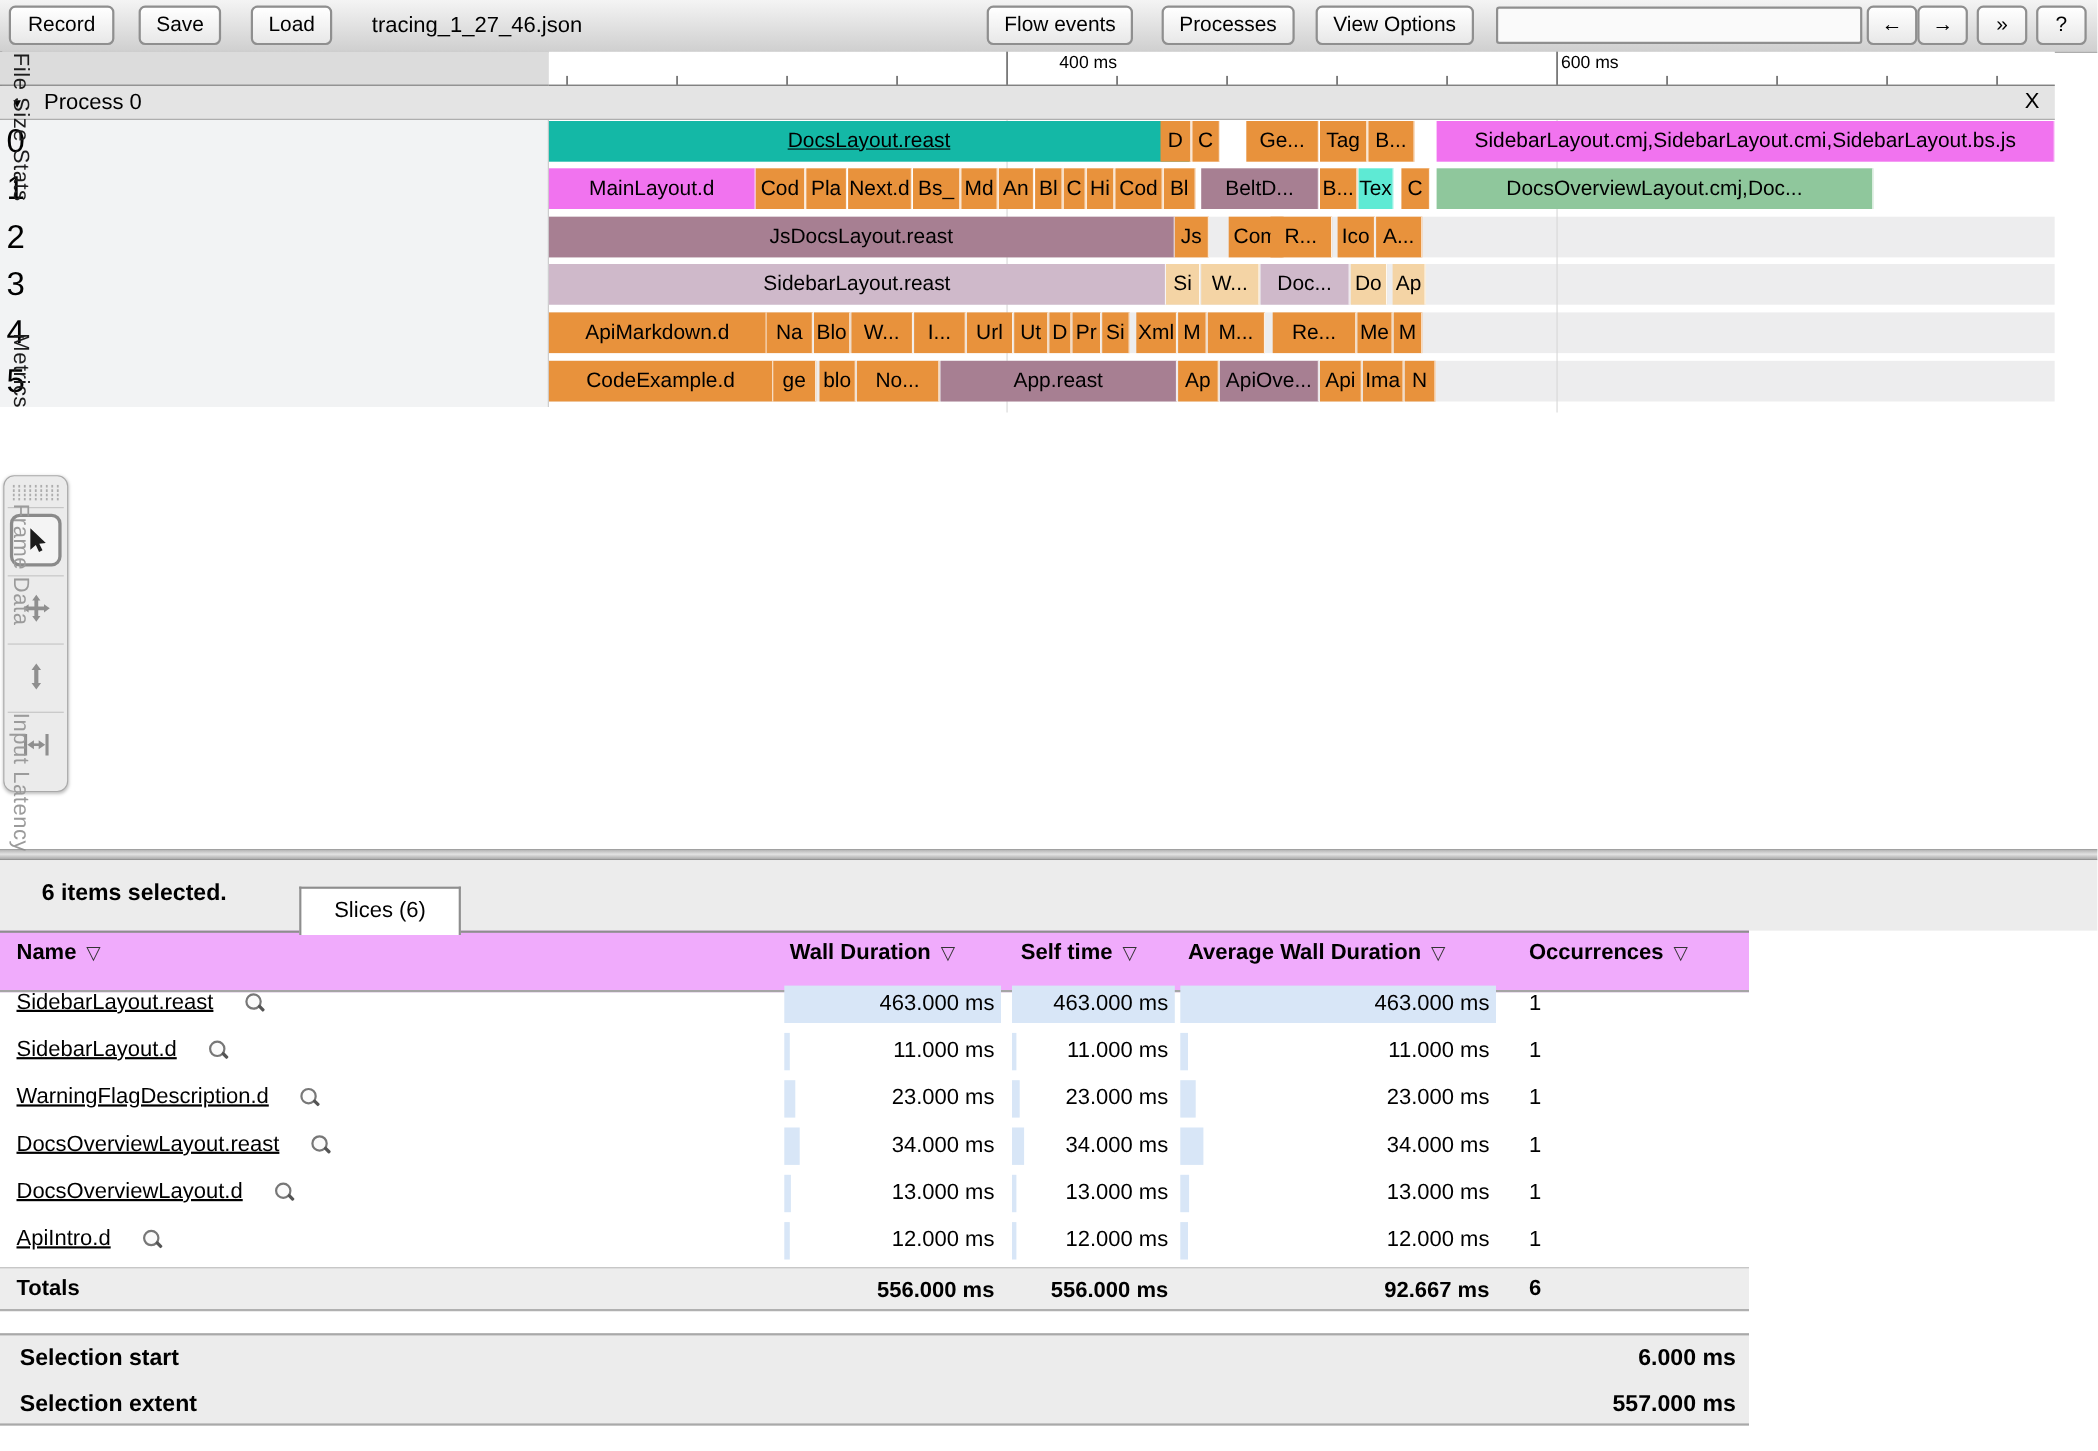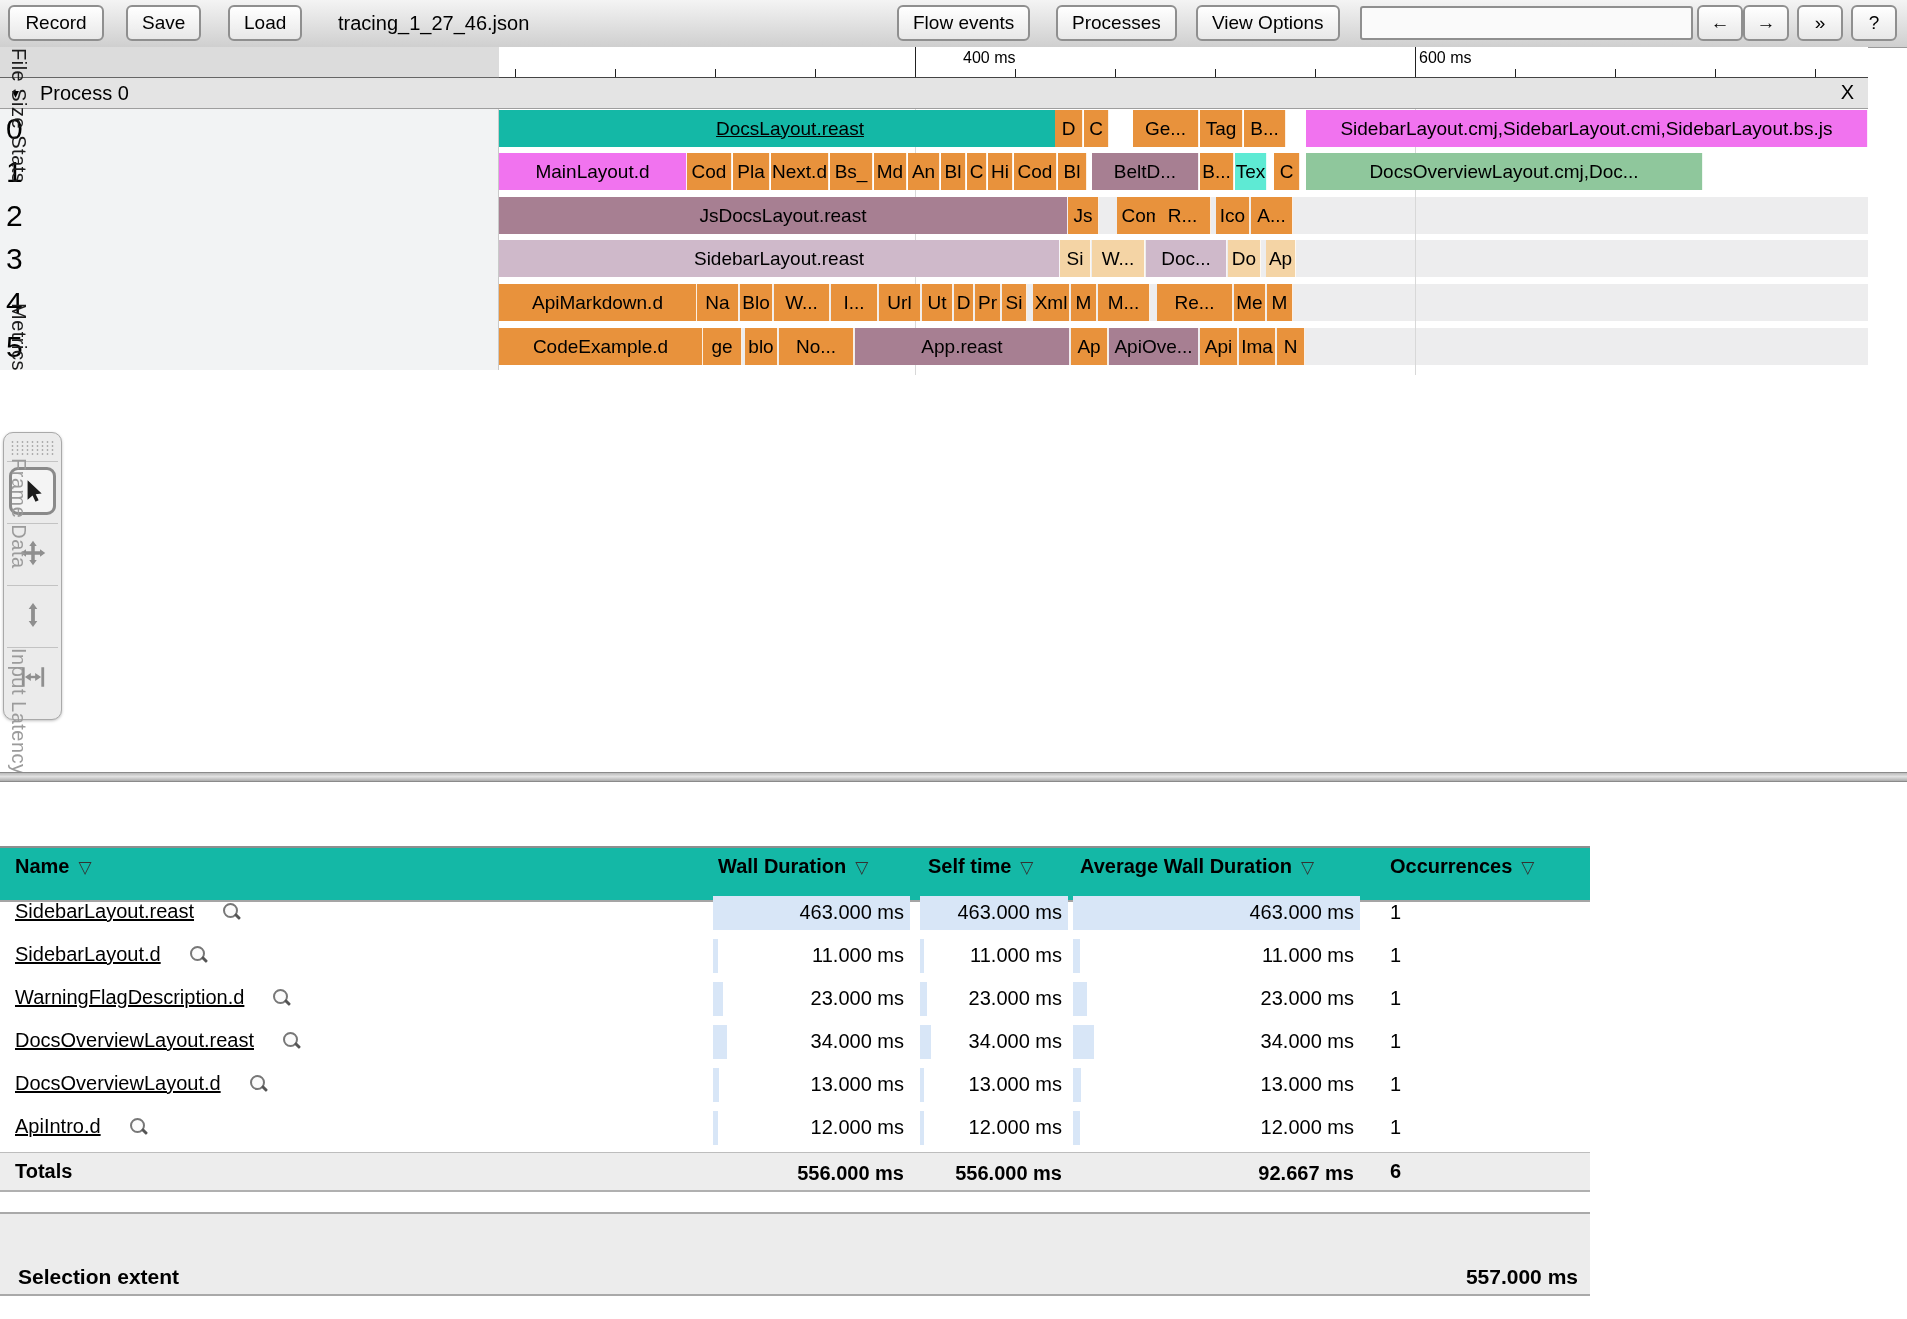--- a/index.html
+++ b/index.html
@@ -58,21 +58,21 @@
   .side-tab{position:absolute;left:7px;writing-mode:vertical-rl;font-size:20px;white-space:nowrap;letter-spacing:.5px;}
 
   
   #separator{left:0;top:772px;width:1907px;height:10px;
       background:linear-gradient(#b9b9b9,#e2e2e2 45%,#ababab);border-top:1px solid #8a8a8a;border-bottom:1px solid #8a8a8a;box-sizing:border-box;}
   #tabstrip{left:0;top:782px;width:1907px;height:64px;background:#ececec;}
   #items-selected{position:absolute;left:38px;top:18px;font-size:21px;font-weight:bold;}
   #slices-tab{position:absolute;left:272px;top:24px;width:147px;height:44px;background:#fff;
       border:2px solid #8e8e8e;border-bottom:none;box-sizing:border-box;text-align:center;
       font-size:20px;line-height:40px;z-index:3;}
-  #table-header{left:0;top:846px;width:1590px;height:56px;background:#14b8a6;
+  #table-header{left:0;top:846px;width:1590px;height:56px;background:#f0abfc;
       border-top:2px solid #8e8e8e;border-bottom:2px solid #a5a5a5;box-sizing:border-box;}
   .hcell{position:absolute;top:7px;font-size:20px;font-weight:bold;white-space:nowrap;}
   .sortglyph{font-weight:normal;font-size:17px;color:#333;margin-left:9px;}
   .trow{position:absolute;left:0;width:1590px;height:43px;}
   .name-wrap{position:absolute;left:15px;top:8px;display:flex;align-items:center;font-size:20px;}
   .name-link{text-decoration:underline;white-space:nowrap;}
   .mag{display:inline-block;position:relative;width:22px;height:22px;margin-left:26px;}
   .mag::before{content:"";position:absolute;left:3px;top:2px;width:11px;height:11px;border:2px solid #777;
       border-radius:50%;background:#fbfbfb;}
   .mag::after{content:"";position:absolute;left:14px;top:14px;width:7px;height:3px;background:#555;
@@ -258,20 +258,24 @@
   </div>
 
   <div id="sidebar">
       <div class="side-tab" style="top: 48px; color: rgb(28, 28, 28);">File Size Stats</div>
       <div class="side-tab" style="top: 303px; color: rgb(28, 28, 28);">Metrics</div>
       <div class="side-tab" style="top: 458px; color: rgb(155, 155, 155);">Frame Data</div>
       <div class="side-tab" style="top: 648px; color: rgb(155, 155, 155);">Input Latency</div>
     </div>
 
   <div id="separator" class="abs"></div>
+  <div id="tabstrip" class="abs">
+    <span id="items-selected">6 items selected.</span>
+    <div id="slices-tab">Slices (6)</div>
+  </div>
   <div id="table-header" class="abs">
       <div class="hcell" style="left: 15px;">Name<span class="sortglyph">▽</span></div>
       <div class="hcell" style="left: 718px;">Wall Duration<span class="sortglyph">▽</span></div>
       <div class="hcell" style="left: 928px;">Self time<span class="sortglyph">▽</span></div>
       <div class="hcell" style="left: 1080px;">Average Wall Duration<span class="sortglyph">▽</span></div>
       <div class="hcell" style="left: 1390px;">Occurrences<span class="sortglyph">▽</span></div>
     </div>
   <div id="table-rows">
       <div class="trow abs" style="top: 892px;">
         <div class="name-wrap">
@@ -395,19 +399,23 @@
       </div>
       <div class="vcell" style="left: 920px; width: 148px;">
         <div class="vnum" style="font-weight: bold;">556.000 ms</div>
       </div>
       <div class="vcell" style="left: 1073px; width: 287px;">
         <div class="vnum" style="font-weight: bold;">92.667 ms</div>
       </div>
       <div class="occnum" style="left: 1390px; top: 7px; font-weight: bold;">6</div>
     </div>
   <div id="selection-box" class="abs">
+      <div class="sel-row" style="top: 0px;">
+        <div class="sel-label">Selection start</div>
+        <div class="sel-value">6.000 ms</div>
+      </div>
       <div class="sel-row" style="top: 42px;">
         <div class="sel-label">Selection extent</div>
         <div class="sel-value">557.000 ms</div>
       </div>
     </div>
 
 </div>
 
 </body></html>

